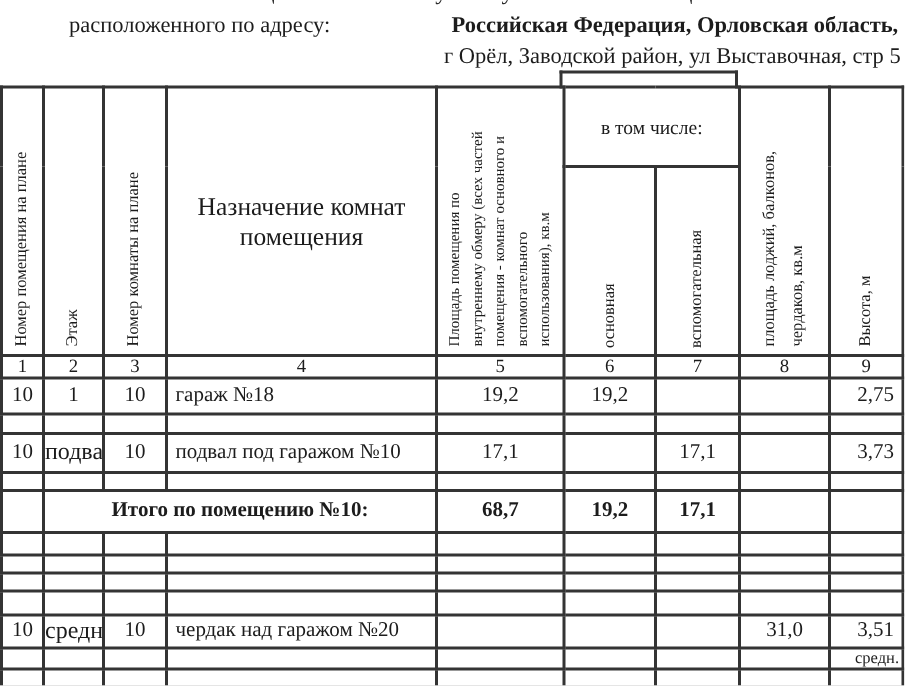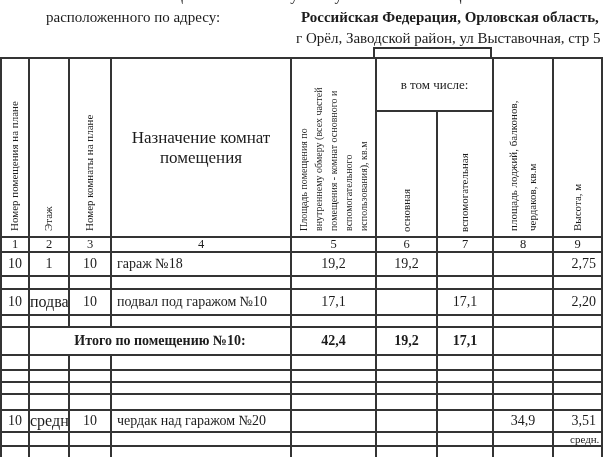--- a/index.html
+++ b/index.html
@@ -155,38 +155,38 @@
 
     <tr class="r26">
       <td>10</td>
       <td class="sm">подвал</td>
       <td>10</td>
       <td class="c4">подвал под гаражом №10</td>
       <td>17,1</td>
       <td></td>
       <td>17,1</td>
       <td></td>
-      <td class="c9">2,20</td>
+      <td class="c9">3,73</td>
     </tr>
     <tr class="r12">
           <td></td>
           <td></td>
           <td></td>
           <td></td>
           <td></td>
           <td></td>
           <td></td>
           <td></td>
           <td></td>
         </tr>
 
     <tr class="r28 total">
       <td></td>
       <td colspan="3">Итого по помещению №10:</td>
-      <td>42,4</td>
+      <td>68,7</td>
       <td>19,2</td>
       <td>17,1</td>
       <td></td>
       <td></td>
     </tr>
 
     <tr class="r15">
           <td></td>
           <td></td>
           <td></td>
@@ -232,21 +232,21 @@
         </tr>
 
     <tr class="r22">
       <td>10</td>
       <td class="sm">средн</td>
       <td>10</td>
       <td class="c4">чердак над гаражом №20</td>
       <td></td>
       <td></td>
       <td></td>
-      <td>34,9</td>
+      <td>31,0</td>
       <td class="c9">3,51</td>
     </tr>
 
     <tr class="r13">
       <td></td>
           <td></td>
           <td></td>
           <td></td>
           <td></td>
           <td></td>

